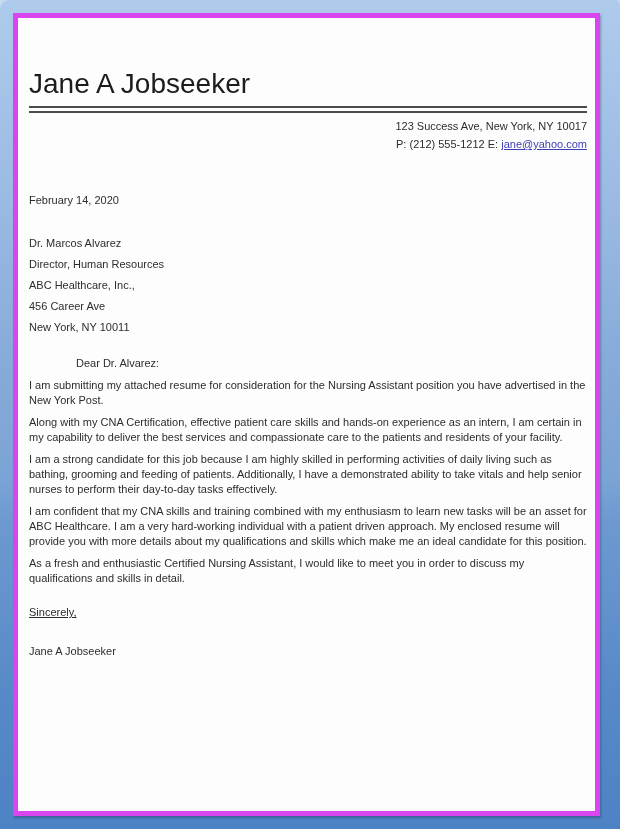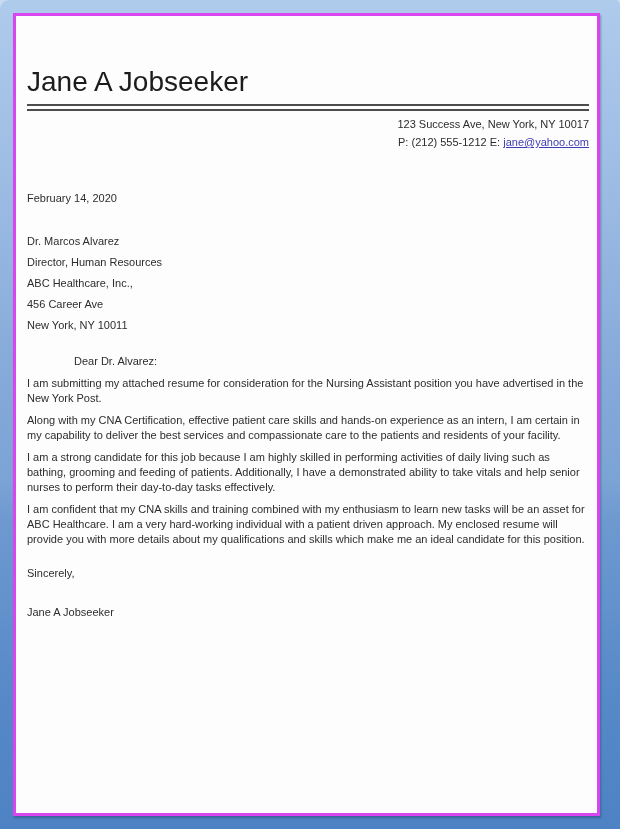--- a/index.html
+++ b/index.html
@@ -25,21 +25,21 @@
       #4d82c4 100%);
   }
   .sheet {
     position: absolute;
     left: 13px;
     top: 13px;
     width: 587px;
     height: 803px;
     box-sizing: border-box;
     background: #fdfdfd;
-    border: 3px solid #d946ef;
+    border: 5px solid #d946ef;
     box-shadow: 1px 2px 2px rgba(25, 45, 75, 0.35);
     padding: 0 8px 0 11px;
     color: #2d2d2d;
   }
   .sender-name {
     margin: 50px 0 6px 0;
     font-size: 28px;
     line-height: 32px;
     font-weight: 400;
     color: #1c1c1c;
@@ -81,20 +81,21 @@
   .body-par {
     margin: 7px 0 0 0;
     font-size: 11px;
     line-height: 15px;
     white-space: pre-wrap;
   }
   .closing {
     margin-top: 19px;
     font-size: 11px;
     line-height: 15px;
+    text-decoration: underline;
   }
   .signature {
     margin-top: 24px;
     font-size: 11px;
     line-height: 15px;
   }
 </style>
 </head>
 <body>
 
@@ -121,19 +122,20 @@
       <div>456 Career Ave</div>
       <div>New York, NY 10011</div>
     </div>
 
     <div class="salutation">Dear Dr. Alvarez:</div>
 
     <p class="body-par">I am submitting my attached resume for consideration for the Nursing Assistant position you have advertised in the New York Post.</p>
     <p class="body-par">Along with my CNA Certification, effective patient care skills and hands-on experience as an intern, I am certain in my capability to deliver the best services and compassionate care to the patients and residents of your facility.</p>
     <p class="body-par">I am a strong candidate for this job because I am highly skilled in performing activities of daily living such as bathing, grooming and feeding of patients. Additionally, I have a demonstrated ability to take vitals and help senior nurses to perform their day-to-day tasks effectively.</p>
     <p class="body-par">I am confident that my CNA skills and training combined with my enthusiasm to learn new tasks will be an asset for ABC Healthcare. I am a very hard-working individual with a patient driven approach. My enclosed resume will provide you with more details about my qualifications and skills which make me an ideal candidate for this position.</p>
+    <p class="body-par">As a fresh and enthusiastic Certified Nursing Assistant, I would like to meet you in order to discuss my qualifications and skills in detail.</p>
 
     <div class="closing">Sincerely,</div>
 
     <div class="signature">Jane A Jobseeker</div>
 
   </div>
 </div>
 
 </body></html>

